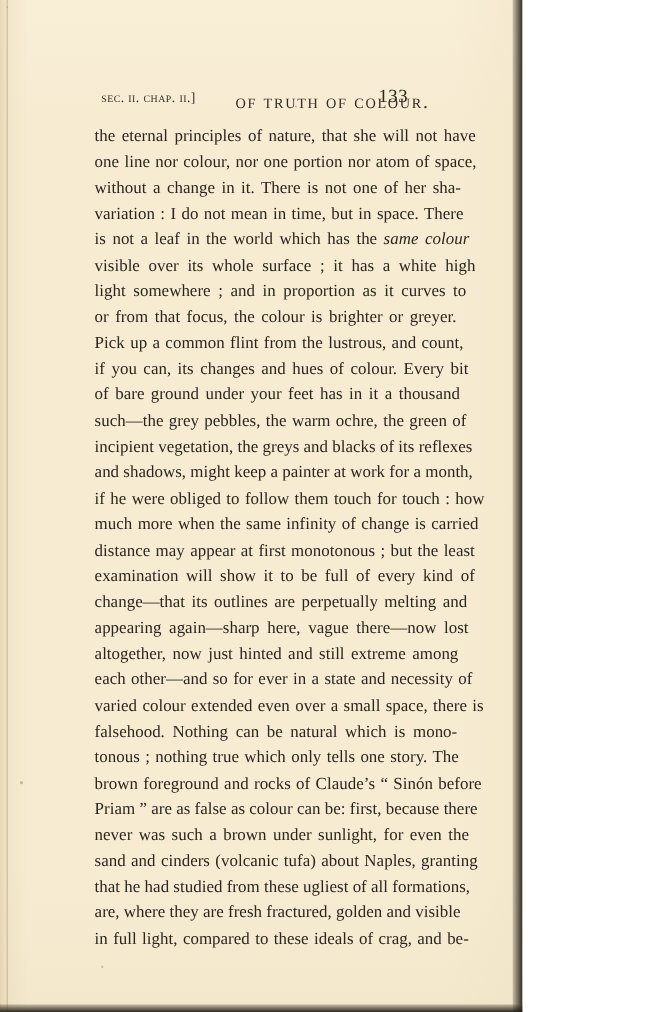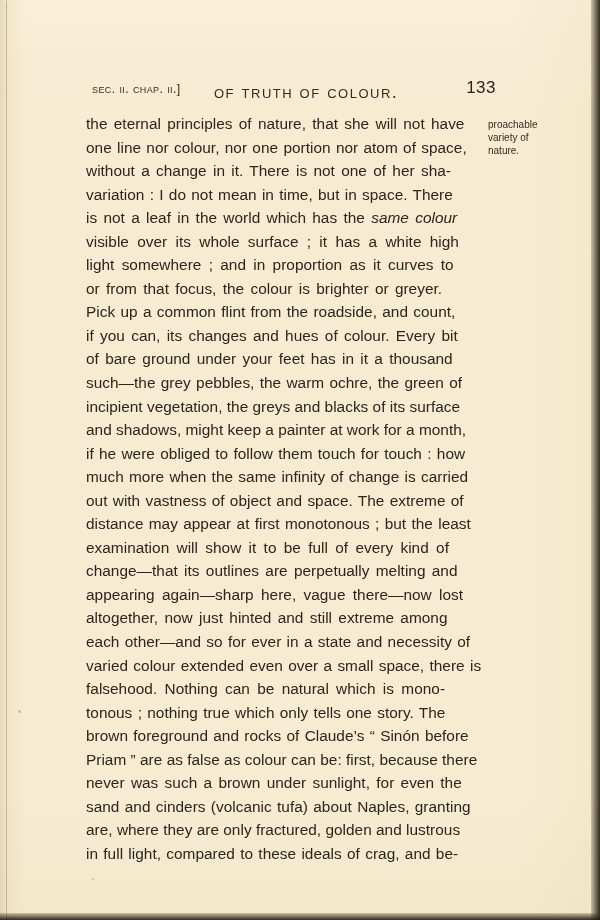--- a/index.html
+++ b/index.html
@@ -2,25 +2,25 @@
 <html><head>
 <meta charset="utf-8">
 <style>
   html, body {
     margin: 0;
     padding: 0;
     background: #ffffff;
   }
   #page {
     position: relative;
-    width: 600px;
+    width: 475px;
     height: 920px;
     background: #f7ecd2;
     overflow: hidden;
-    font-family: Liberation Sans, sans-serif;
+    font-family: Liberation Serif, serif;
     color: #2a2520;
   }
   
   #paper-tone {
     position: absolute;
     inset: 0;
     background:
       linear-gradient(90deg,
         rgba(214,196,158,0.55) 0px,
         rgba(226,210,174,0.30) 6px,
@@ -169,39 +169,39 @@
 
   <div id="body-text">
       <span class="ln" data-ws="2">the eternal principles of nature, that she will not have</span>
       <span class="ln" data-ws="1">one line nor colour, nor one portion nor atom of space,</span>
       <span class="ln" data-ws="2">without a change in it.   There is not one of her sha-</span>
       <span class="ln" data-ws="1">variation : I do not mean in time, but in space.   There</span>
       <span class="ln" data-ws="2">is not a leaf in the world which has the <i>same colour</i></span>
       <span class="ln" data-ws="4">visible over its whole surface ; it has a white high</span>
       <span class="ln" data-ws="3">light somewhere ; and in proportion as it curves to</span>
       <span class="ln" data-ws="2">or from that focus, the colour is brighter or greyer.</span>
-      <span class="ln" data-ws="1">Pick up a common flint from the roadside, and count,</span>
+      <span class="ln" data-ws="1">Pick up a common flint from the lustrous, and count,</span>
       <span class="ln" data-ws="2">if you can, its changes and hues of colour.   Every bit</span>
       <span class="ln" data-ws="2">of bare ground under your feet has in it a thousand</span>
       <span class="ln" data-ws="1">such—the grey pebbles, the warm ochre, the green of</span>
-      <span class="ln">incipient vegetation, the greys and blacks of its surface</span>
+      <span class="ln">incipient vegetation, the greys and blacks of its reflexes</span>
       <span class="ln">and shadows, might keep a painter at work for a month,</span>
       <span class="ln" data-ws="1">if he were obliged to follow them touch for touch : how</span>
       <span class="ln" data-ws="1">much more when the same infinity of change is carried</span>
-      <span class="ln" data-ws="1">out with vastness of object and space.   The extreme of</span>
       <span class="ln" data-ws="1">distance may appear at first monotonous ; but the least</span>
       <span class="ln" data-ws="3">examination will show it to be full of every kind of</span>
       <span class="ln" data-ws="2">change—that its outlines are perpetually melting and</span>
       <span class="ln" data-ws="3">appearing again—sharp here, vague there—now lost</span>
       <span class="ln" data-ws="2">altogether, now just hinted and still extreme among</span>
       <span class="ln" data-ws="1">each other—and so for ever in a state and necessity of</span>
       <span class="ln" data-ws="1">varied colour extended even over a small space, there is</span>
       <span class="ln" data-ws="3">falsehood.   Nothing can be natural which is mono-</span>
       <span class="ln" data-ws="1">tonous ; nothing true which only tells one story.   The</span>
       <span class="ln" data-ws="1">brown foreground and rocks of Claude’s “ Sinón before</span>
       <span class="ln">Priam ” are as false as colour can be: first, because there</span>
       <span class="ln" data-ws="2">never was such a brown under sunlight, for even the</span>
       <span class="ln" data-ws="1">sand and cinders (volcanic tufa) about Naples, granting</span>
-      <span class="ln">are, where they are only fractured, golden and lustrous</span>
+      <span class="ln">that he had studied from these ugliest of all formations,</span>
+      <span class="ln">are, where they are fresh fractured, golden and visible</span>
       <span class="ln" data-ws="1">in full light, compared to these ideals of crag, and be-</span>
     </div>
 
 </div>
 
 </body></html>

